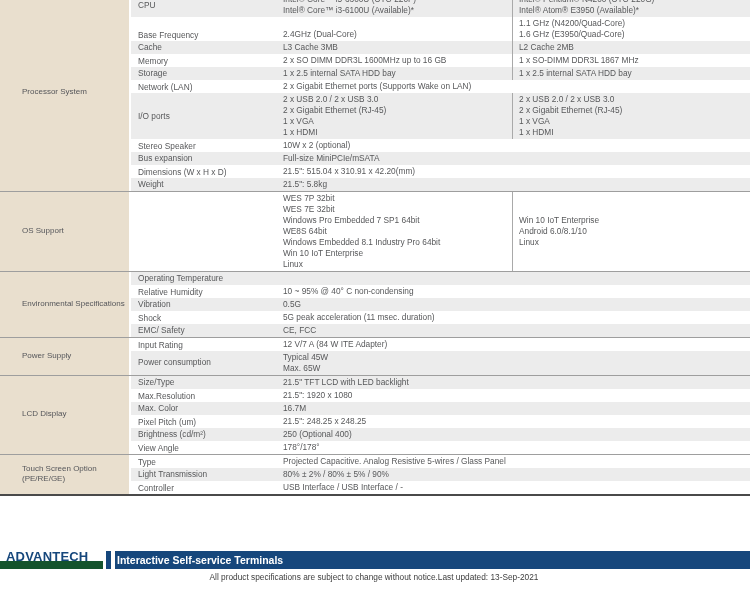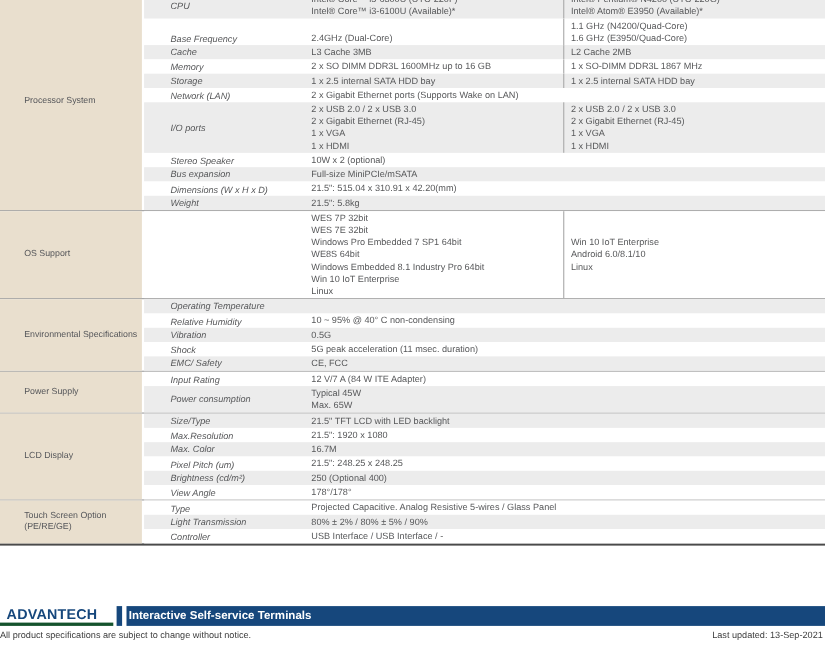--- a/index.html
+++ b/index.html
@@ -13,43 +13,43 @@
   .cat {
     width:129px; min-width:129px; background:#e9dfce; box-sizing:border-box;
     display:flex; flex-direction:column; justify-content:center;
     padding-left:22px; font-size:8px; color:#55565a;
   }
   .cat div { white-space:nowrap; line-height:10.5px; }
   .rows { flex:1; display:flex; flex-direction:column; margin-left:2px; }
   .row { display:flex; align-items:center; min-height:12.7px; box-sizing:border-box; }
   .row.g { background:#ececec; }
   .row.w { background:#ffffff;align-items:flex-end; }
-  .label { width:152px; min-width:152px; padding-left:24px; box-sizing:border-box; line-height:11px;font-style:italic; }
+  .label { width:152px; min-width:152px; padding-left:7px; box-sizing:border-box; line-height:11px; }
   .v1 { width:229px; min-width:229px; box-sizing:border-box; line-height:11px; padding:1px 0; }
   .v1.span { flex:1; }
   .v2 {
     flex:1; align-self:stretch; border-left:1px solid #a9a9a9;
     padding:1px 0 1px 6px; display:flex; flex-direction:column;
     justify-content:center; line-height:11px; box-sizing:border-box;
   }
   .vline { white-space:nowrap; }
   .footer-bar { position:absolute; left:0; top:551px; width:750px; height:18px; display:flex; align-items:stretch; }
   .logo-box {
     width:103px; min-width:103px; box-sizing:border-box; padding-left:6px;
-    display:flex; align-items:center; border-bottom:3px solid #14532d;
+    display:flex; align-items:center; border-bottom:8px solid #14532d;
     color:#16477c; font-weight:bold; font-size:13px; letter-spacing:0.2px;
   }
   .v-div { width:5px; background:#16477c; margin-left:3px; }
   .banner {
     flex:1; margin-left:4px; background:#16477c; color:#ffffff;
     font-weight:bold; font-size:10.5px; display:flex; align-items:center; padding-left:2px;
   }
   .foot-note {
     position:absolute; left:0; top:572px; width:750px; box-sizing:border-box;
-    display:flex; justify-content:space-between; font-size:8.3px; color:#3d3d3d; padding-right:2px;
+    display:flex; justify-content:center; font-size:8.3px; color:#3d3d3d; padding-right:2px;
   }
 </style>
 </head>
 <body>
 
 <div class="spec-table">
     <div class="section">
       <div class="cat">
         <div>Processor System</div>
       </div>

